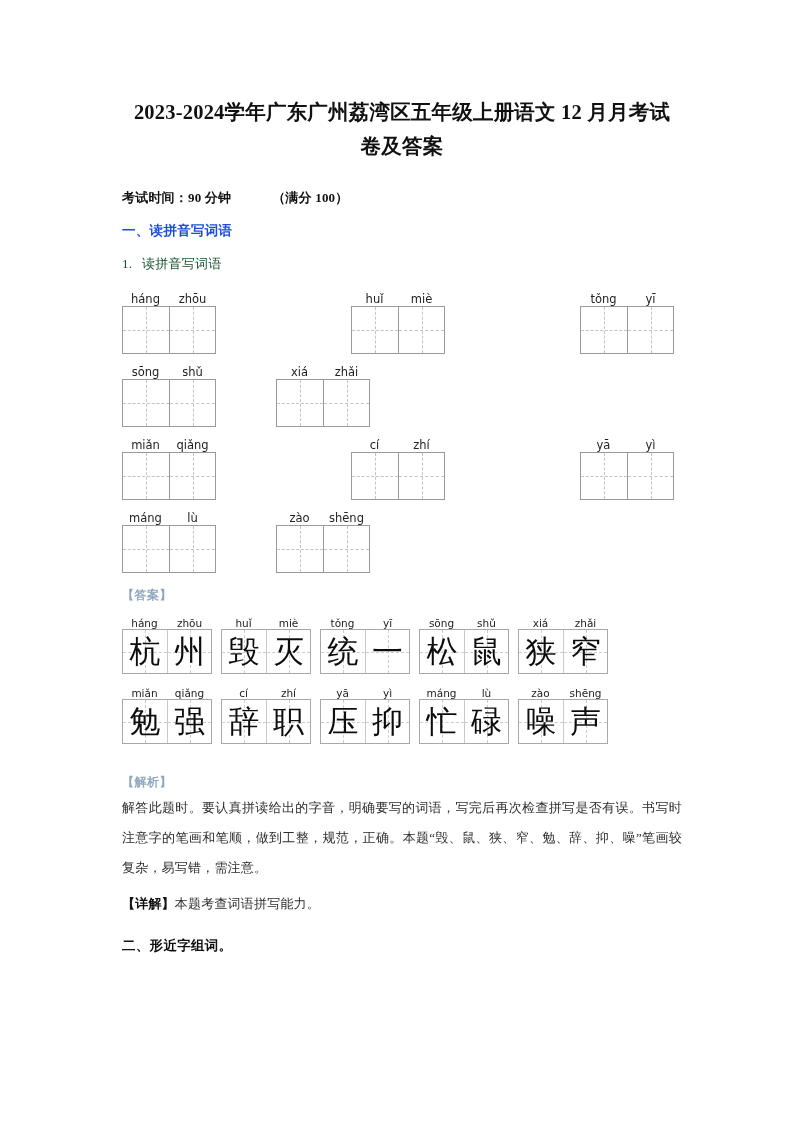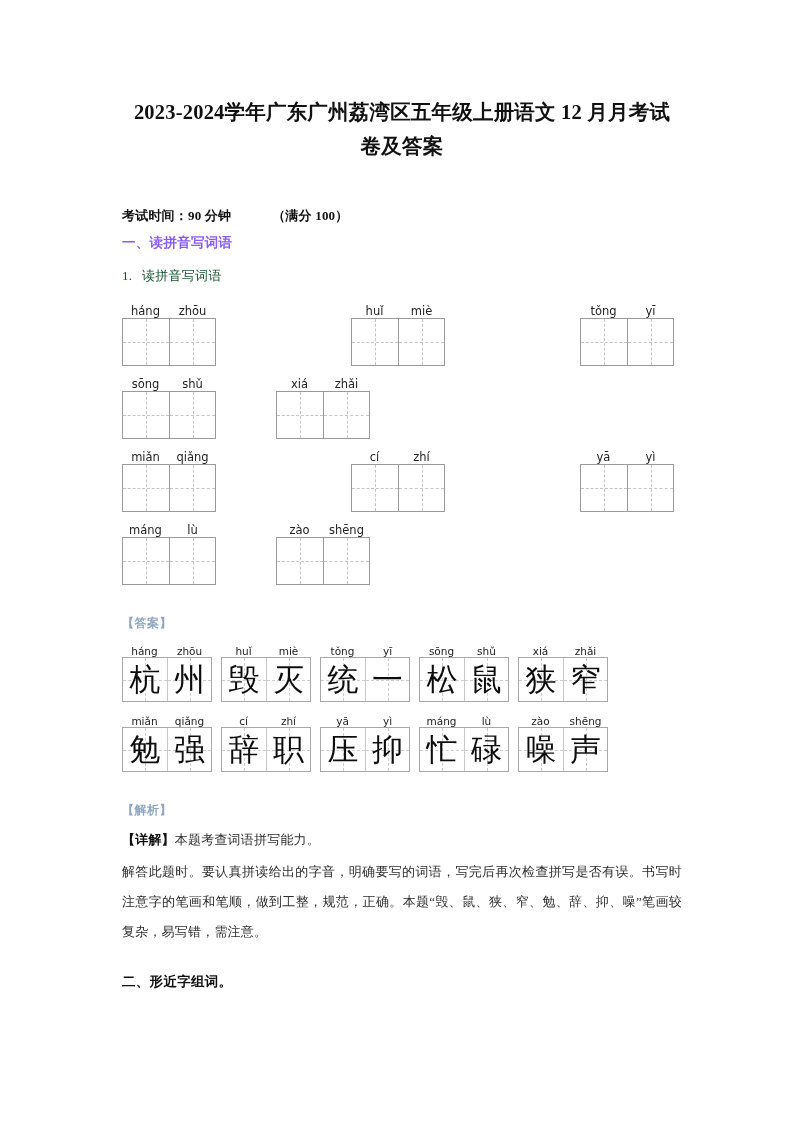--- a/index.html
+++ b/index.html
@@ -37,32 +37,32 @@
     letter-spacing: 0.2px;
     color: #111;
     margin: 0 0 8px 0;
     padding: 0 10px;
   }
 
   
   .meta-line {
     font-size: 13px;
     font-weight: 700;
-    margin-top: 44px;
+    margin-top: 26px;
     color: #111;
     letter-spacing: 0.2px;
   }
   .meta-line .gap { display: inline-block; width: 34px; }
 
   
   .section-heading {
     font-size: 13.5px;
     font-weight: 700;
-    margin-top: 9px;
-    color: #8b5cf6;
+    margin-top: 15px;
+    color: #1d4ed8;
     letter-spacing: 0.3px;
   }
 
   .question-line {
     font-size: 13px;
     margin-top: 15px;
     color: #14532d;
     letter-spacing: 0.3px;
   }
   .question-line .qnum { margin-right: 6px; }
@@ -341,21 +341,21 @@
               <div class="pinyin-cell">shēng</div>
             </div>
             <div class="tianzi">
               <div class="cell"></div>
               <div class="cell"></div>
             </div>
           </div>
         </div>
       </div>
 
-    <div class="answer-tag" style="margin-top:24px;font-family:Liberation Serif, serif;">【答案】</div>
+    <div class="answer-tag" style="margin-top:8px;font-family:Liberation Serif, serif;">【答案】</div>
 
     <div id="answer-grids">
         <div class="ans-row">
           <div class="ans-group">
             <div class="ans-pinyin">
               <div class="p">háng</div>
               <div class="p">zhōu</div>
             </div>
             <div class="ans-tianzi">
               <div class="cell">
@@ -491,24 +491,24 @@
               </div>
               <div class="cell">
                 <span class="hz">声</span>
               </div>
             </div>
           </div>
         </div>
       </div>
 
     <div class="analysis-tag" style="margin-top:30px;">【解析】</div>
+
+    <div class="para" style="margin-top:2px;">解答此题时。要认真拼读给出的字音，明确要写的词语，写完后再次检查拼写是否有误。书写时注意字的笔画和笔顺，做到工整，规范，正确。本题“毁、鼠、狭、窄、勉、辞、抑、噪”笔画较复杂，易写错，需注意。</div>
 
     <div class="para" style="margin-top:6px;">
       <b>【详解】</b><span>本题考查词语拼写能力。</span>
     </div>
 
-    <div class="para" style="margin-top:2px;">解答此题时。要认真拼读给出的字音，明确要写的词语，写完后再次检查拼写是否有误。书写时注意字的笔画和笔顺，做到工整，规范，正确。本题“毁、鼠、狭、窄、勉、辞、抑、噪”笔画较复杂，易写错，需注意。</div>
-
-    <div class="sub-heading" style="margin-top:26px;">二、形近字组词。</div>
+    <div class="sub-heading" style="margin-top:18px;">二、形近字组词。</div>
 
   </div>
 
 </div>
 
 </body></html>

